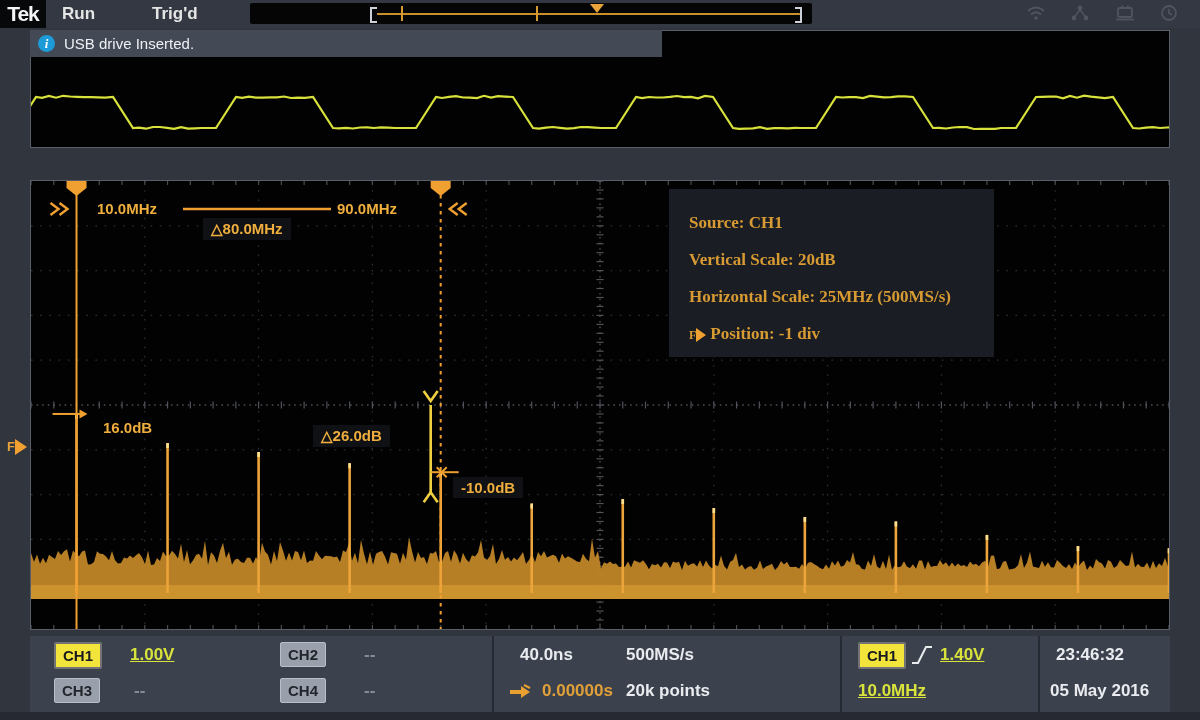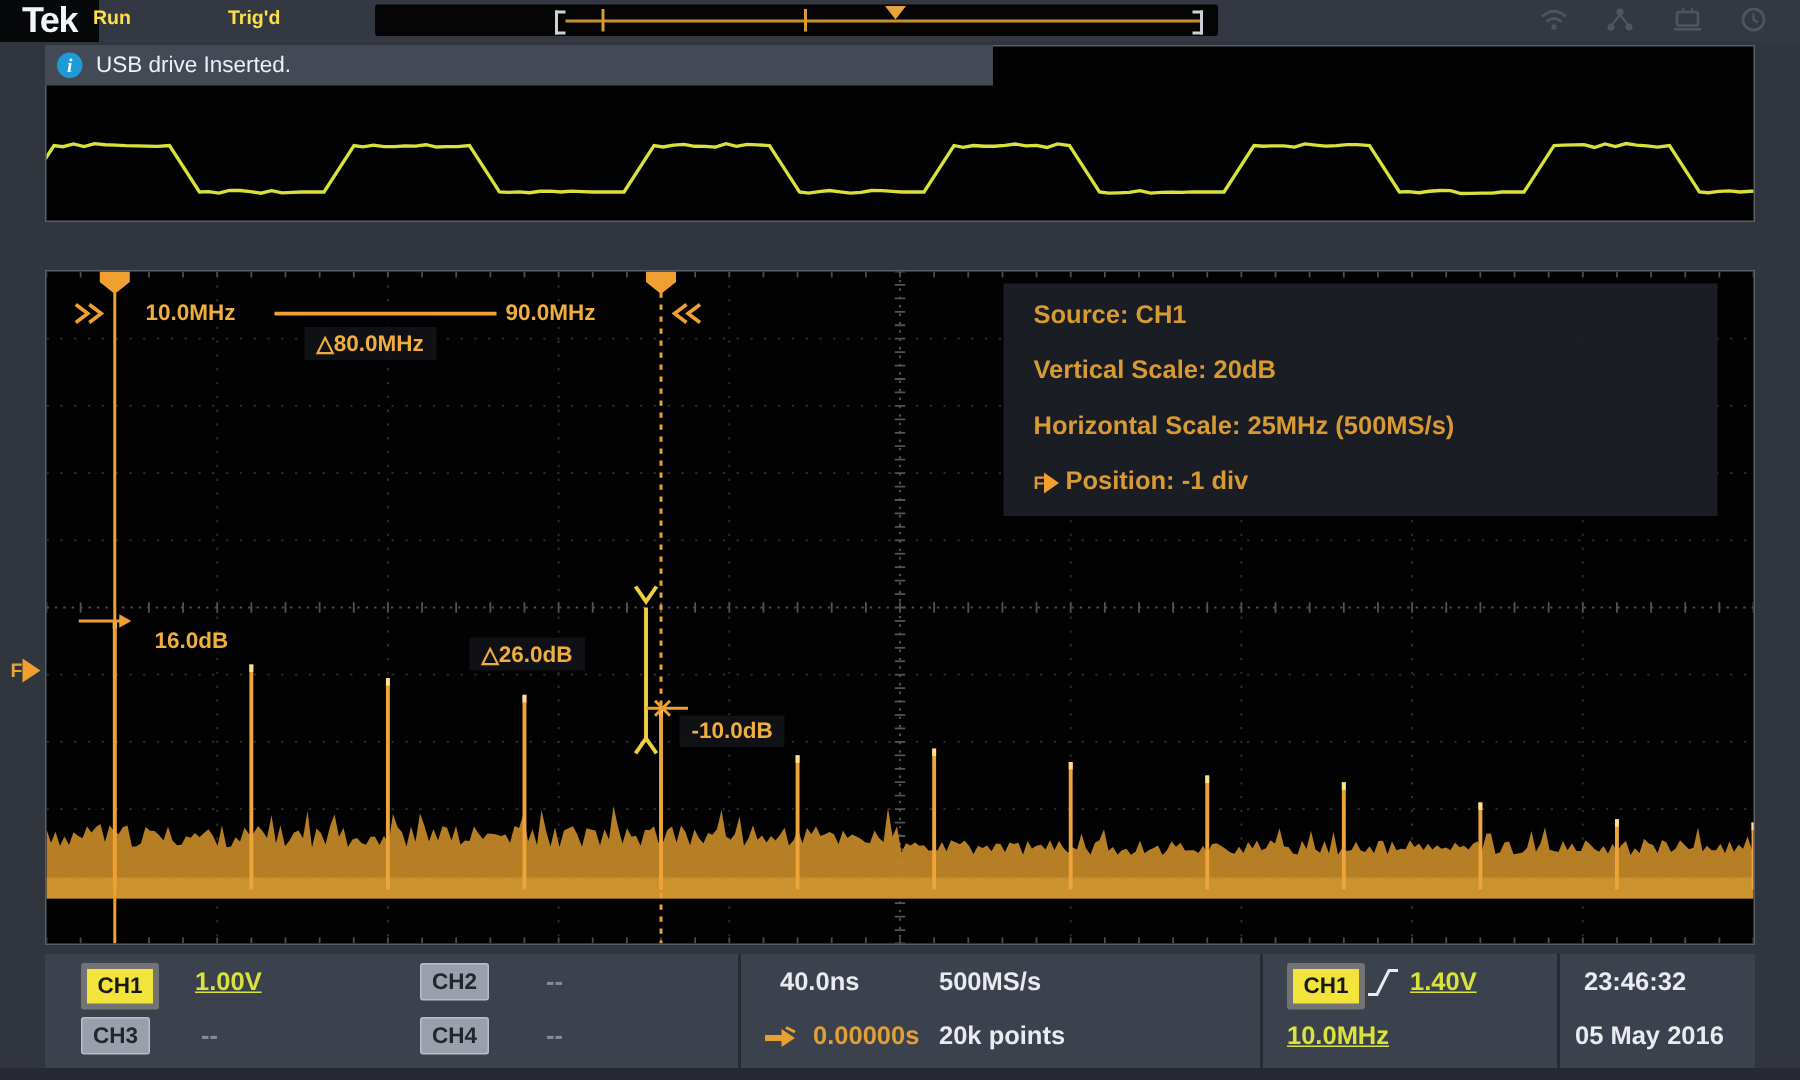--- a/index.html
+++ b/index.html
@@ -1,24 +1,24 @@
 <!DOCTYPE html>
 <html><head>
 <meta charset="utf-8">
 <style>
   html,body{margin:0;padding:0;background:#31353e;}
   #screen{position:relative;width:1200px;height:720px;overflow:hidden;
     font-family:"Liberation Sans",sans-serif;background:#31353e;}
   .abs{position:absolute;}
   
   .topbar{position:absolute;left:0;top:0;width:1200px;height:28px;background:#343842;}
-  .teklogo{position:absolute;left:0;top:0;width:66px;height:28px;background:#07080a;
-    color:#f4f5f7;font-weight:bold;font-size:24px;line-height:27px;text-align:center;
+  .teklogo{position:absolute;left:0;top:0;width:46px;height:28px;background:#07080a;
+    color:#f4f5f7;font-weight:bold;font-size:21px;line-height:27px;text-align:center;
     letter-spacing:-1px;}
-  .hdrtxt{position:absolute;top:4px;color:#fde047;font-size:13px;font-weight:bold;}
+  .hdrtxt{position:absolute;top:4px;color:#e5e5e5;font-size:17px;font-weight:bold;}
   .acqbar{position:absolute;left:250px;top:3px;width:562px;height:21px;background:#050505;border-radius:2px;}
   .acqline{position:absolute;left:127px;top:10px;width:425px;height:2px;background:#c98f2b;}
   .acqbracket{position:absolute;top:4px;width:5px;height:12px;border:2px solid #ccd1d9;}
   .acqbracket.l{left:120px;border-right:none;}
   .acqbracket.r{left:545px;border-left:none;}
   .acqtick{position:absolute;top:3px;width:2px;height:15px;background:#d89a30;}
   .acqtri{position:absolute;top:1px;width:0;height:0;border-left:7px solid transparent;
     border-right:7px solid transparent;border-top:9px solid #e8a33b;}
   .statusicons{position:absolute;right:22px;top:4px;display:flex;gap:24px;}
   .statusicons svg{display:block;}
@@ -30,36 +30,36 @@
     text-align:center;line-height:17px;flex:0 0 auto;}
   .notif .txt{color:#eef0f4;font-size:15px;}
   
   .wavepanel{position:absolute;left:30px;top:30px;width:1140px;height:118px;background:#020202;
     border:1px solid #595e68;box-sizing:border-box;z-index:2;}
   .fftpanel{position:absolute;left:30px;top:180px;width:1140px;height:450px;background:#020202;
     border:1px solid #595e68;box-sizing:border-box;z-index:2;}
   .fftpanel svg,.wavepanel svg{position:absolute;left:0;top:0;}
   .curlabel{position:absolute;color:#efae3e;font-size:15px;font-weight:bold;z-index:8;white-space:nowrap;}
   .boxed{background:rgba(18,19,23,.88);padding:2px 8px;}
-  .infobox{position:absolute;left:638px;top:8px;width:476px;box-sizing:border-box;
-    background:rgba(28,31,37,.94);padding:11px 20px 13px 20px;z-index:9;}
+  .infobox{position:absolute;left:638px;top:8px;width:325px;box-sizing:border-box;
+    background:rgba(28,31,37,.94);padding:24px 20px 13px 20px;z-index:9;font-family:Liberation Serif, serif;}
   .infobox .line{color:#d89b33;font-size:17px;font-weight:bold;margin:0 0 17px 0;}
   .infobox .line:last-child{margin:0;}
   .posmark{color:#e8a33b;}
   .posmark .f{font-size:12px;font-weight:bold;}
   .posmark .tri{display:inline-block;width:0;height:0;border-top:7px solid transparent;
     border-bottom:7px solid transparent;border-left:10px solid #f0a030;vertical-align:-3px;margin-right:4px;}
   .fmarker{position:absolute;left:7px;top:439px;z-index:5;color:#e8a33b;font-weight:bold;font-size:13px;}
   .fmarker .tri{display:inline-block;width:0;height:0;border-top:8px solid transparent;
     border-bottom:8px solid transparent;border-left:12px solid #f0a030;vertical-align:-4px;}
   
   .bottombar{position:absolute;left:30px;top:636px;width:1140px;height:76px;background:#3b414d;z-index:2;}
   .bbdiv{position:absolute;top:0;width:2px;height:76px;background:#262a32;}
   .badge{position:absolute;font-size:15px;font-weight:bold;padding:2px 7px;border-radius:2px;line-height:19px;}
-  .badge.on{background:#f2e43a;color:#17191d;border:4px solid #737373;}
+  .badge.on{background:#f2e43a;color:#17191d;border:2px solid #737373;}
   .badge.off{background:#99a0ab;color:#22252b;border:1px solid #b9bfc8;}
   .bbval{position:absolute;font-size:17px;font-weight:bold;white-space:nowrap;}
   .green{color:#d9e33c;text-decoration:underline;}
   .white{color:#e9ebef;}
   .dim{color:#868c96;}
   .orange{color:#e0a037;}
   .underbar{position:absolute;left:0;top:712px;width:1200px;height:8px;background:#262932;}
 </style>
 </head>
 <body>

